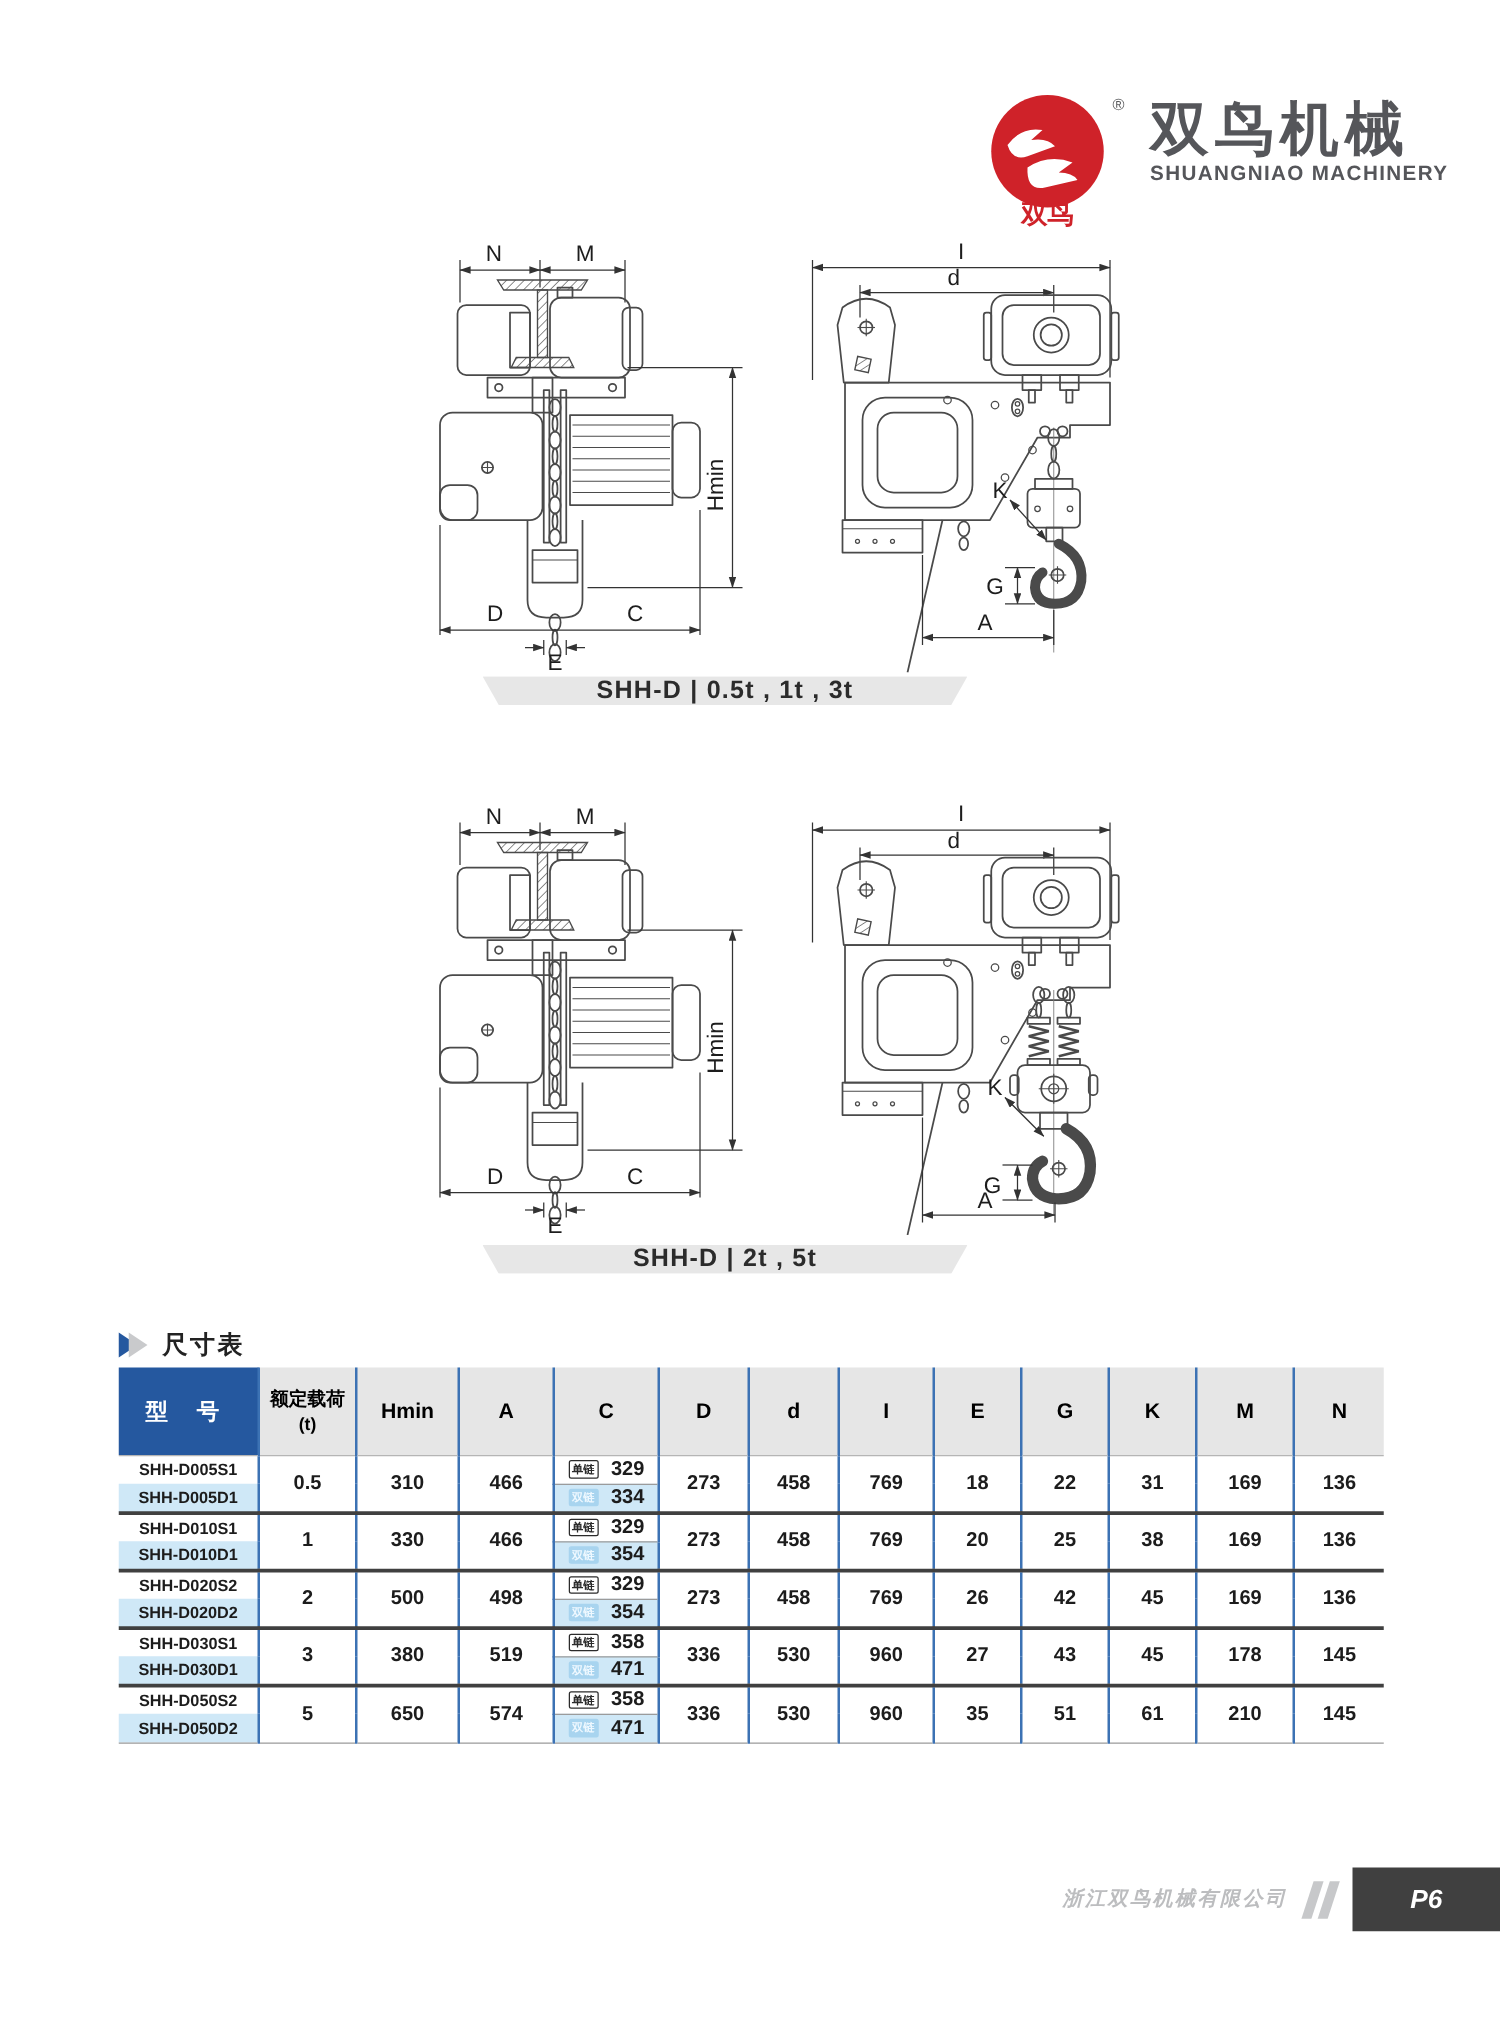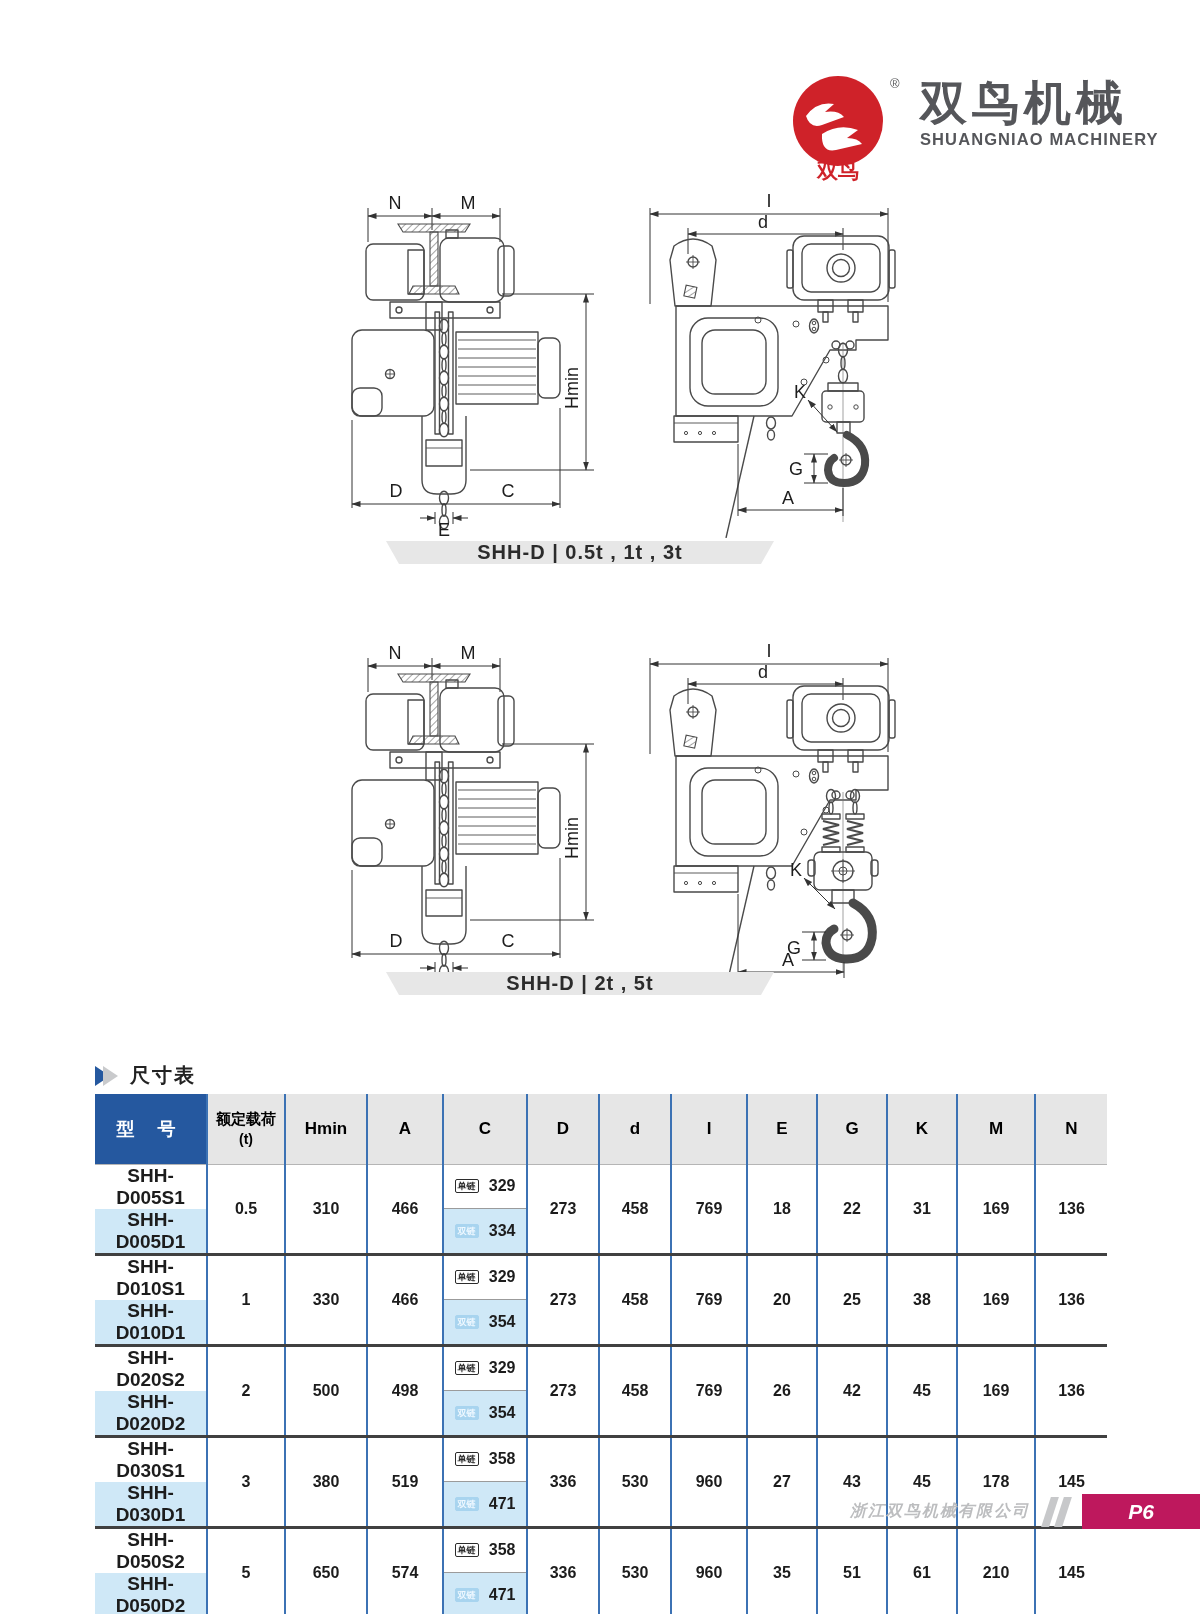--- a/index.html
+++ b/index.html
@@ -43,34 +43,34 @@
   .dim-table th{background:#e6e6e6;font-size:17px;font-weight:700;color:#000000;}
   .dim-table th.hmodel{background:#25589f;color:#fff;font-size:18px;letter-spacing:9px;}
   .dim-table th .l2{font-size:14px;font-weight:700;margin-top:2px;}
   .dim-table th .l1{font-size:15px;font-weight:700;}
   .dim-table thead{border-bottom:1px solid #b5b5b5;}
   .dim-table tbody{border-top:3px solid #404040;}
   .dim-table tbody:first-of-type{border-top:none;}
   .dim-table{border-bottom:1px solid #9b9b9b;}
   .dim-table tr{height:23px;}
   .dim-table td{font-size:16px;font-weight:700;color:#1c1c1c;}
-  .dim-table td.model{font-size:19px;}
+  .dim-table td.model{font-size:13px;}
   .dim-table .mblue{background:#cfe8f7;}
   .dim-table td.cc-s{border-bottom:1px solid #9b9b9b;}
   .cwrap{display:flex;align-items:center;justify-content:center;gap:7px;}
   .bdg{display:inline-block;font-size:9px;line-height:1.15;padding:1px 2px;border-radius:2px;font-weight:700;}
   .bdg-s{border:1.5px solid #2b2b2b;color:#2b2b2b;background:#fff;}
   .bdg-d{background:#a8d4ef;color:#eef8ff;border:1.5px solid #a8d4ef;}
   .cval{min-width:30px;text-align:right;}
   
   .footer{position:absolute;top:1494px;right:0;display:flex;align-items:center;}
   .company{font-style:italic;color:#bcbdbf;font-size:16px;font-weight:700;letter-spacing:2px;margin-right:16px;}
   .fs{display:flex;margin-right:10px;}
   .fs i{width:8px;height:30px;background:#c7c8ca;display:inline-block;transform:skewX(-18deg);margin-right:5px;}
-  .pagebox{width:118px;height:35px;background:#be185d;color:#fff;display:flex;align-items:center;justify-content:center;
+  .pagebox{width:118px;height:51px;background:#404040;color:#fff;display:flex;align-items:center;justify-content:center;
            font-style:italic;font-weight:700;font-size:21px;}
 </style>
 </head>
 <body>
 
 <div class="page">
 
   <svg width="0" height="0" style="position:absolute" aria-hidden="true">
     <defs>
       <marker id="arr" markerWidth="9" markerHeight="8" refX="8.5" refY="3" orient="auto-start-reverse" markerUnits="userSpaceOnUse">
@@ -306,21 +306,21 @@
         <line class="dl" x1="176" y1="290" x2="176" y2="318" marker-start="url(#arr)" marker-end="url(#arr)"></line>
         <text x="156" y="312">G</text>
         <line class="dl" x1="100" y1="252" x2="100" y2="336"></line>
         <line class="dl" x1="206" y1="320" x2="206" y2="336"></line>
         <line class="dl" x1="100" y1="330" x2="206" y2="330" marker-start="url(#arr)" marker-end="url(#arr)"></line>
         <text x="150" y="324">A</text>
       </g>
     </svg>
   </div>
 
-  <div class="banner" style="top:972px">
+  <div class="banner" style="top:996px">
     <span class="bs bs-l">
         <i></i>
         <i></i>
       </span>
     <div class="band">SHH-D | 2t , 5t</div>
     <span class="bs bs-r">
         <i></i>
         <i></i>
       </span>
   </div>

